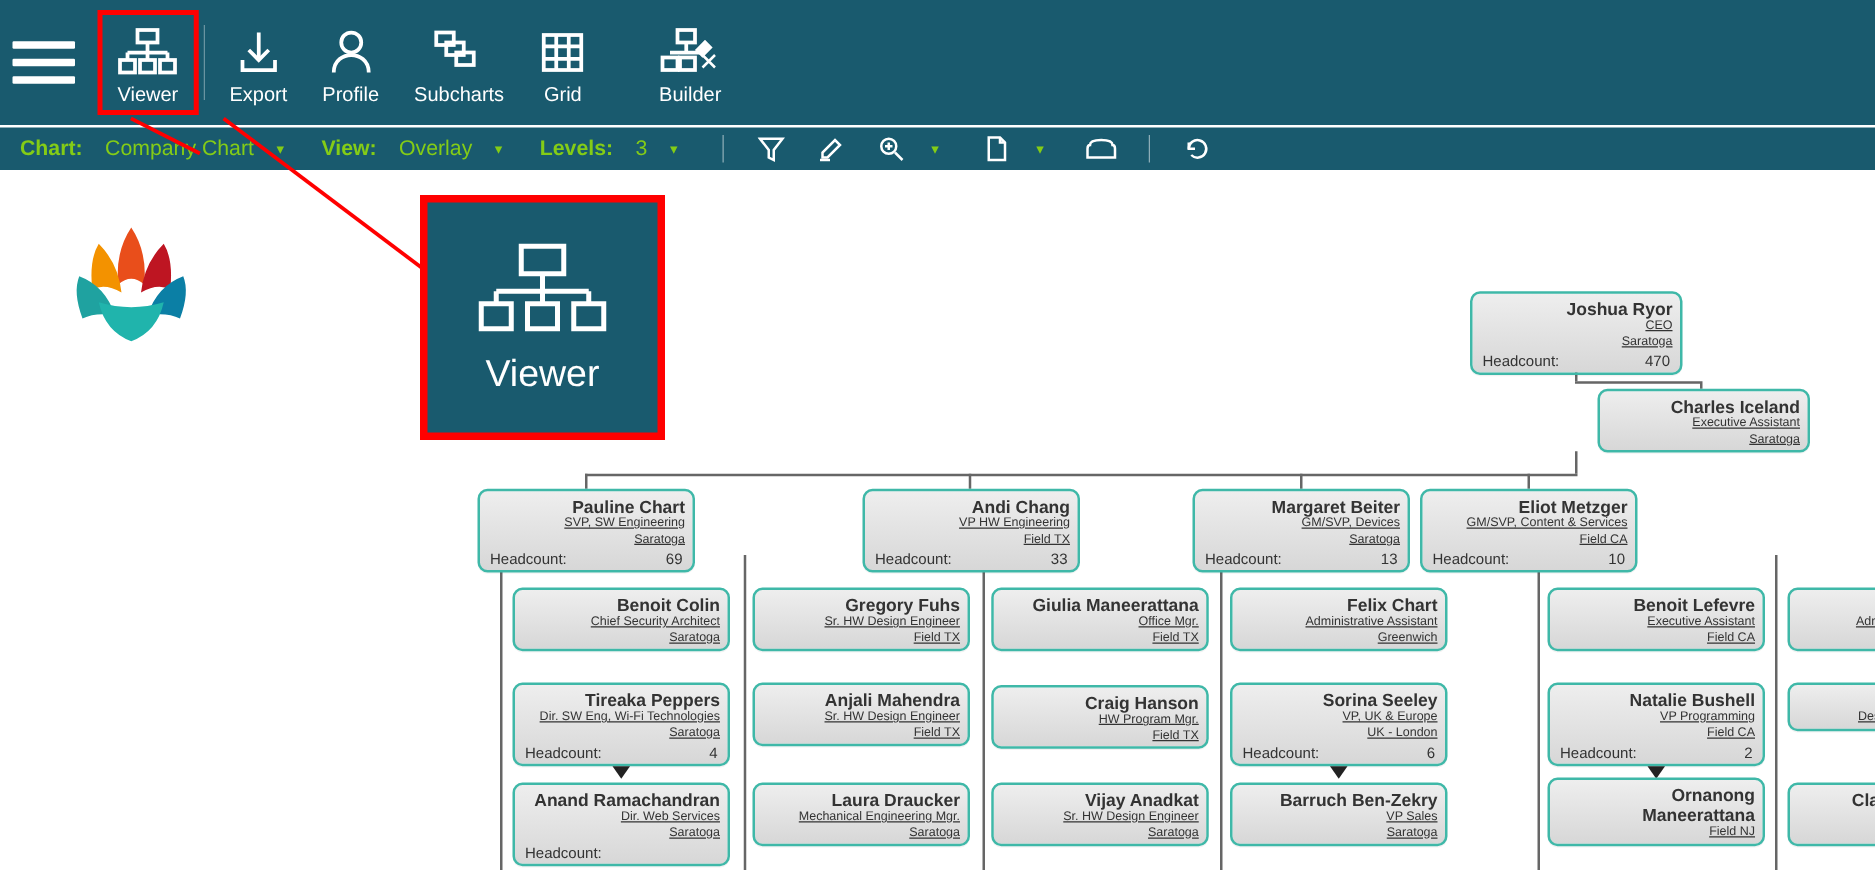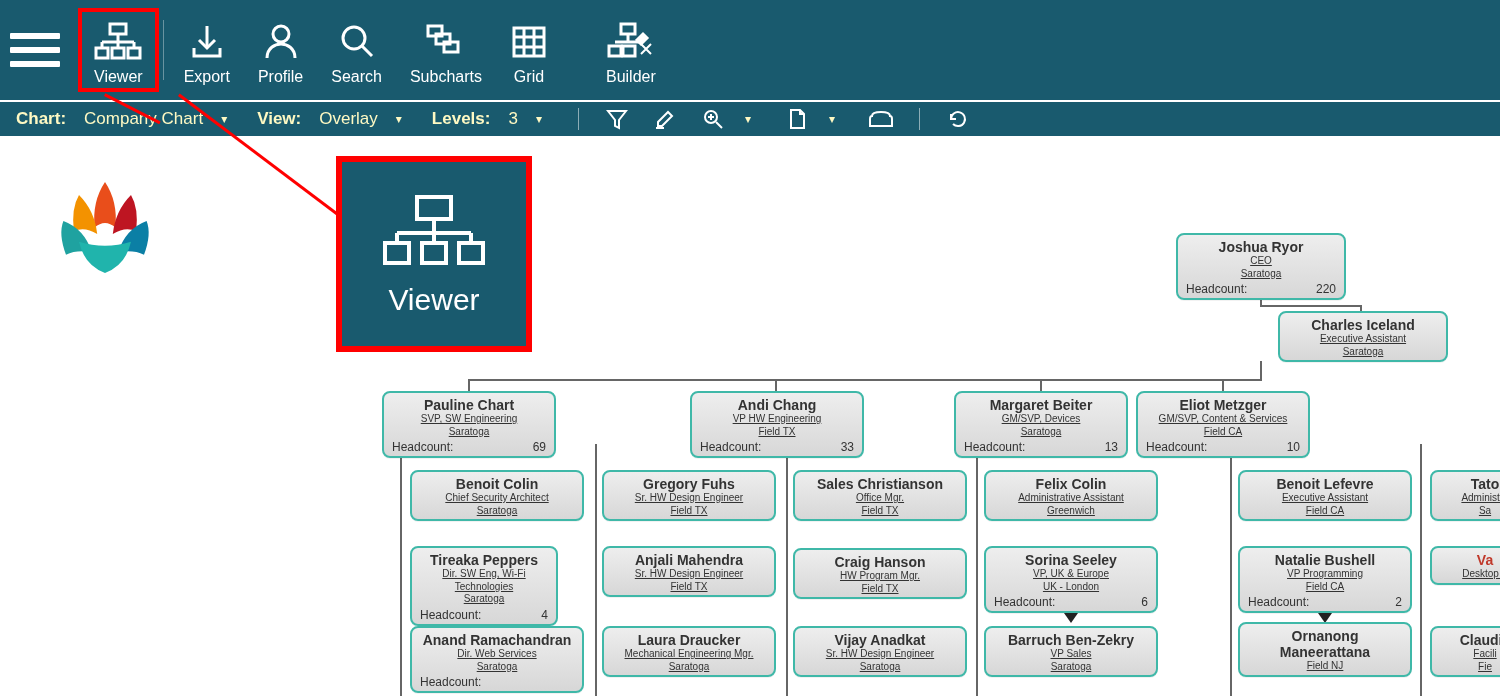--- a/index.html
+++ b/index.html
@@ -12,21 +12,21 @@
 
 .top-btn { display: flex; flex-direction: column; align-items: center; justify-content: flex-end; height: 80px; padding: 4px 14px; cursor: pointer; color: #fff; position: relative; }
 .top-btn .icon { height: 44px; display: flex; align-items: center; justify-content: center; }
 .top-btn .label { font-size: 16px; margin-top: 4px; }
 .top-sep { width: 1px; height: 60px; background: rgba(255,255,255,.35); margin: 0 6px; }
 .top-btn svg { stroke: #fff; fill: none; stroke-width: 3; }
 
 .top-btn.highlight { outline: 4px solid #f00; outline-offset: -2px; }
 
 
-.subbar { background: #195a6e; height: 36px; border-top: 2px solid #fff; display: flex; align-items: center; padding: 0 16px; color: #fef9c3; font-size: 17px; gap: 16px; }
+.subbar { background: #195a6e; height: 36px; border-top: 2px solid #fff; display: flex; align-items: center; padding: 0 16px; color: #84cc16; font-size: 17px; gap: 16px; }
 .subbar .lbl { font-weight: 700; margin-right: 2px; }
 .subbar .val { margin-right: 2px; }
 .subbar .dd { font-size: 12px; margin-right: 14px; cursor: pointer; }
 .subbar .sep { width: 1px; height: 22px; background: rgba(255,255,255,.5); margin: 0 6px; }
 .subbar .ico { width: 32px; height: 24px; display: flex; align-items: center; justify-content: center; cursor: pointer; }
 .subbar svg { stroke: #fff; fill: none; stroke-width: 2; }
 
 
 .canvas { position: absolute; top: 136px; left: 0; right: 0; bottom: 0; background: #fff; }
 
@@ -35,21 +35,21 @@
 
 
 .callout { position: absolute; top: 20px; left: 336px; width: 196px; height: 196px; background: #195a6e; border: 6px solid #f00; display: flex; flex-direction: column; align-items: center; justify-content: center; color: #fff; }
 .callout .clabel { font-size: 30px; margin-top: 12px; }
 .callout svg { stroke: #fff; fill: none; stroke-width: 4; }
 
 
 .redline { position: absolute; background: #f00; pointer-events: none; }
 
 
-.node { position: absolute; background: linear-gradient(#eee,#d7d7d7); border: 2px solid #3fb8a8; border-radius: 8px; padding: 4px 6px 2px; font-size: 13px; color: #333; text-align: center; box-shadow: 0 1px 0 rgba(0,0,0,.05); }
+.node { position: absolute; background: linear-gradient(#eee,#d7d7d7); border: 2px solid #3fb8a8; border-radius: 8px; padding: 4px 6px 2px; font-size: 13px; color: #333; text-align: right; box-shadow: 0 1px 0 rgba(0,0,0,.05); }
 .node .nm { font-weight: 700; font-size: 14px; }
 .node .ti, .node .loc { font-size: 10px; line-height: 1.25; text-decoration: underline; }
 .node .hc { display: flex; justify-content: space-between; font-size: 12px; padding: 0 2px; margin-top: 2px; }
 .down-tri { position: absolute; left: 50%; bottom: -12px; transform: translateX(-50%); width: 0; height: 0; border-left: 7px solid transparent; border-right: 7px solid transparent; border-top: 10px solid #222; }
 
 .orgline { position: absolute; background: #666; }
 
 </style>
 </head>
 <body>
@@ -93,29 +93,20 @@
   <div class="top-btn">
     <span class="icon">
       <svg width="38" height="40" viewBox="0 0 38 40">
           <circle cx="19" cy="12" r="8"></circle>
           <path d="M5 36 c0-10 8-14 14-14 s14 4 14 14"></path>
         </svg>
     </span>
     <span class="label">Profile</span>
   </div>
 
-  <div class="top-btn">
-    <span class="icon">
-      <svg width="38" height="40" viewBox="0 0 38 40">
-          <circle cx="16" cy="16" r="11"></circle>
-          <line x1="24" y1="24" x2="34" y2="34"></line>
-        </svg>
-    </span>
-    <span class="label">Search</span>
-  </div>
 
   <div class="top-btn">
     <span class="icon">
       <svg width="44" height="40" viewBox="0 0 44 40">
           <rect x="4" y="4" width="14" height="10"></rect>
           <rect x="12" y="12" width="14" height="10"></rect>
           <rect x="20" y="20" width="14" height="10"></rect>
         </svg>
     </span>
     <span class="label">Subcharts</span>
@@ -254,21 +245,21 @@
   <div class="orgline" style="left:976px; top:308px; width:2px; height:252px"></div>
   <div class="orgline" style="left:1230px; top:308px; width:2px; height:252px"></div>
   <div class="orgline" style="left:1420px; top:308px; width:2px; height:252px"></div>
 
   <div class="node" style="left:1176px; top:97px; width:170px">
     <div class="nm">Joshua Ryor</div>
     <div class="ti">CEO</div>
     <div class="loc">Saratoga</div>
     <div class="hc">
         <span>Headcount:</span>
-        <span>220</span>
+        <span>470</span>
       </div>
   </div>
   <div class="node" style="left:1278px; top:175px; width:170px">
     <div class="nm">Charles Iceland</div>
     <div class="ti">Executive Assistant</div>
     <div class="loc">Saratoga</div>
   </div>
 
   <div class="node" style="left:382px; top:255px; width:174px">
     <div class="nm">Pauline Chart</div>
@@ -311,41 +302,41 @@
     <div class="nm">Benoit Colin</div>
     <div class="ti">Chief Security Architect</div>
     <div class="loc">Saratoga</div>
   </div>
   <div class="node" style="left:602px; top:334px; width:174px">
     <div class="nm">Gregory Fuhs</div>
     <div class="ti">Sr. HW Design Engineer</div>
     <div class="loc">Field TX</div>
   </div>
   <div class="node" style="left:793px; top:334px; width:174px">
-    <div class="nm">Sales Christianson</div>
+    <div class="nm">Giulia Maneerattana</div>
     <div class="ti">Office Mgr.</div>
     <div class="loc">Field TX</div>
   </div>
   <div class="node" style="left:984px; top:334px; width:174px">
-    <div class="nm">Felix Colin</div>
+    <div class="nm">Felix Chart</div>
     <div class="ti">Administrative Assistant</div>
     <div class="loc">Greenwich</div>
   </div>
   <div class="node" style="left:1238px; top:334px; width:174px">
     <div class="nm">Benoit Lefevre</div>
     <div class="ti">Executive Assistant</div>
     <div class="loc">Field CA</div>
   </div>
   <div class="node" style="left:1430px; top:334px; width:110px">
     <div class="nm">Tato</div>
     <div class="ti">Administra</div>
     <div class="loc">Sa</div>
   </div>
 
-  <div class="node" style="left:410px; top:410px; width:148px">
+  <div class="node" style="left:410px; top:410px; width:174px">
     <div class="nm">Tireaka Peppers</div>
     <div class="ti">Dir. SW Eng, Wi-Fi Technologies</div>
     <div class="loc">Saratoga</div>
     <div class="hc">
         <span>Headcount:</span>
         <span>4</span>
       </div>
     <div class="down-tri"></div>
   </div>
   <div class="node" style="left:602px; top:410px; width:174px">

